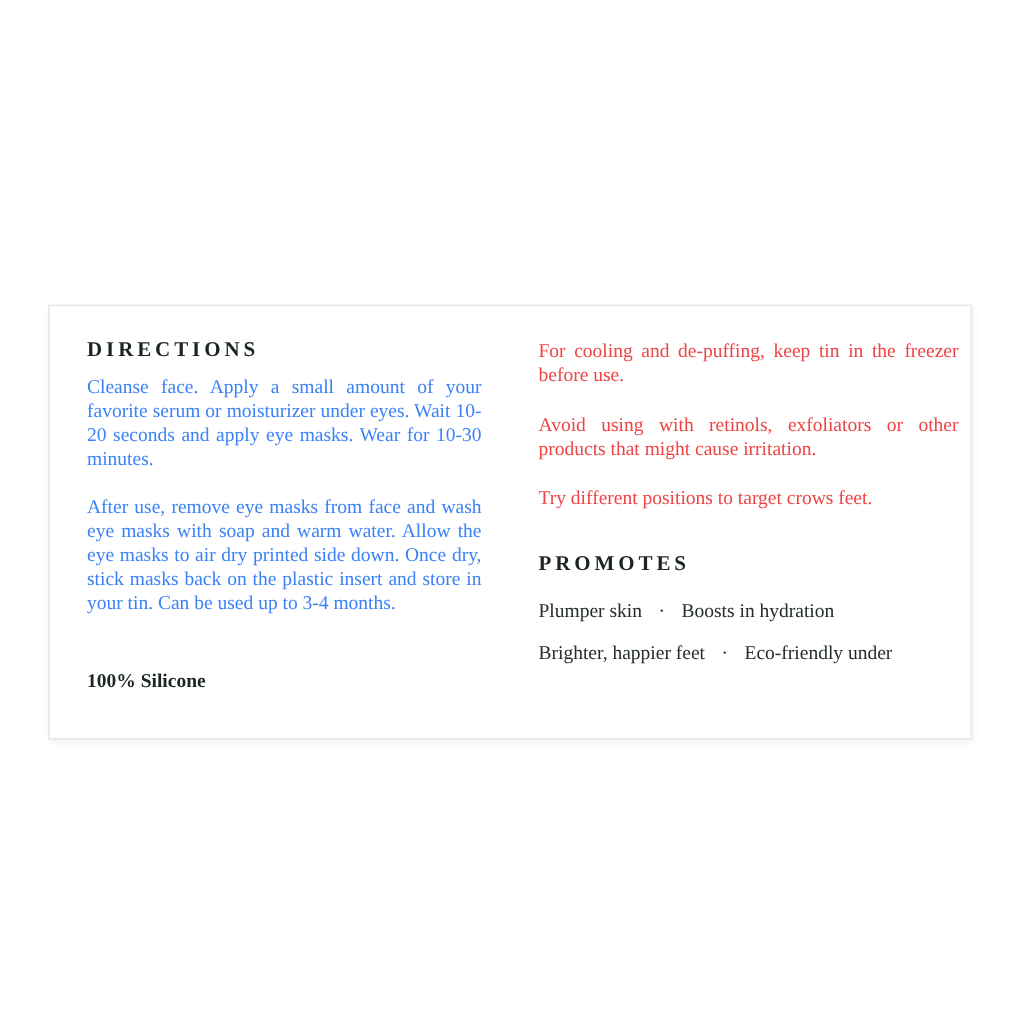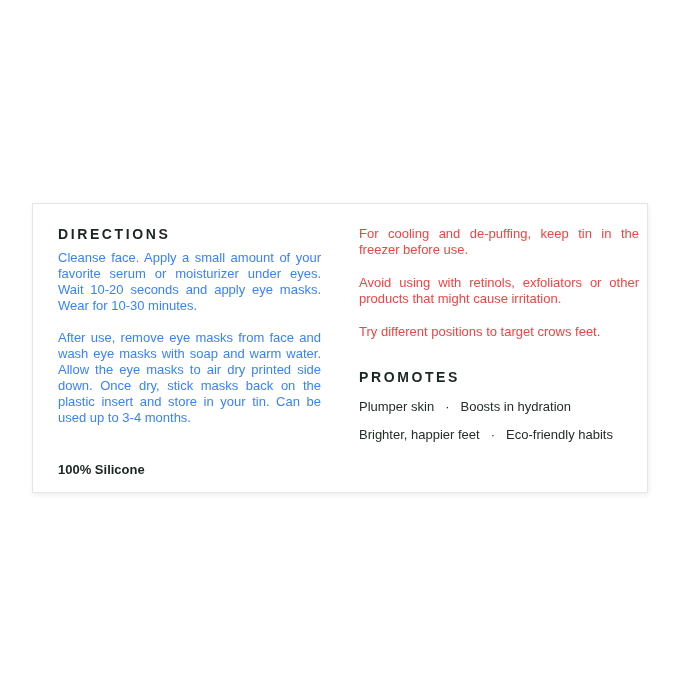--- a/index.html
+++ b/index.html
@@ -5,21 +5,21 @@
   html, body {
     margin: 0;
     padding: 0;
     background: #ffffff;
   }
   .canvas {
     position: relative;
     width: 679px;
     height: 679px;
     background: #ffffff;
-    font-family: Liberation Sans, sans-serif;
+    font-family: Liberation Serif, serif;
     overflow: hidden;
   }
   .label-card {
     position: absolute;
     left: 32px;
     top: 203px;
     width: 616px;
     height: 290px;
     box-sizing: border-box;
     background: #ffffff;
@@ -113,18 +113,18 @@
 
       <div class="promotes-row">
         <span>Plumper skin</span>
         <span class="promotes-sep">·</span>
         <span>Boosts in hydration</span>
       </div>
 
       <div class="promotes-row">
         <span>Brighter, happier feet</span>
         <span class="promotes-sep">·</span>
-        <span>Eco-friendly habits</span>
+        <span>Eco-friendly under</span>
       </div>
     </div>
 
   </div>
 </div>
 
 </body></html>

